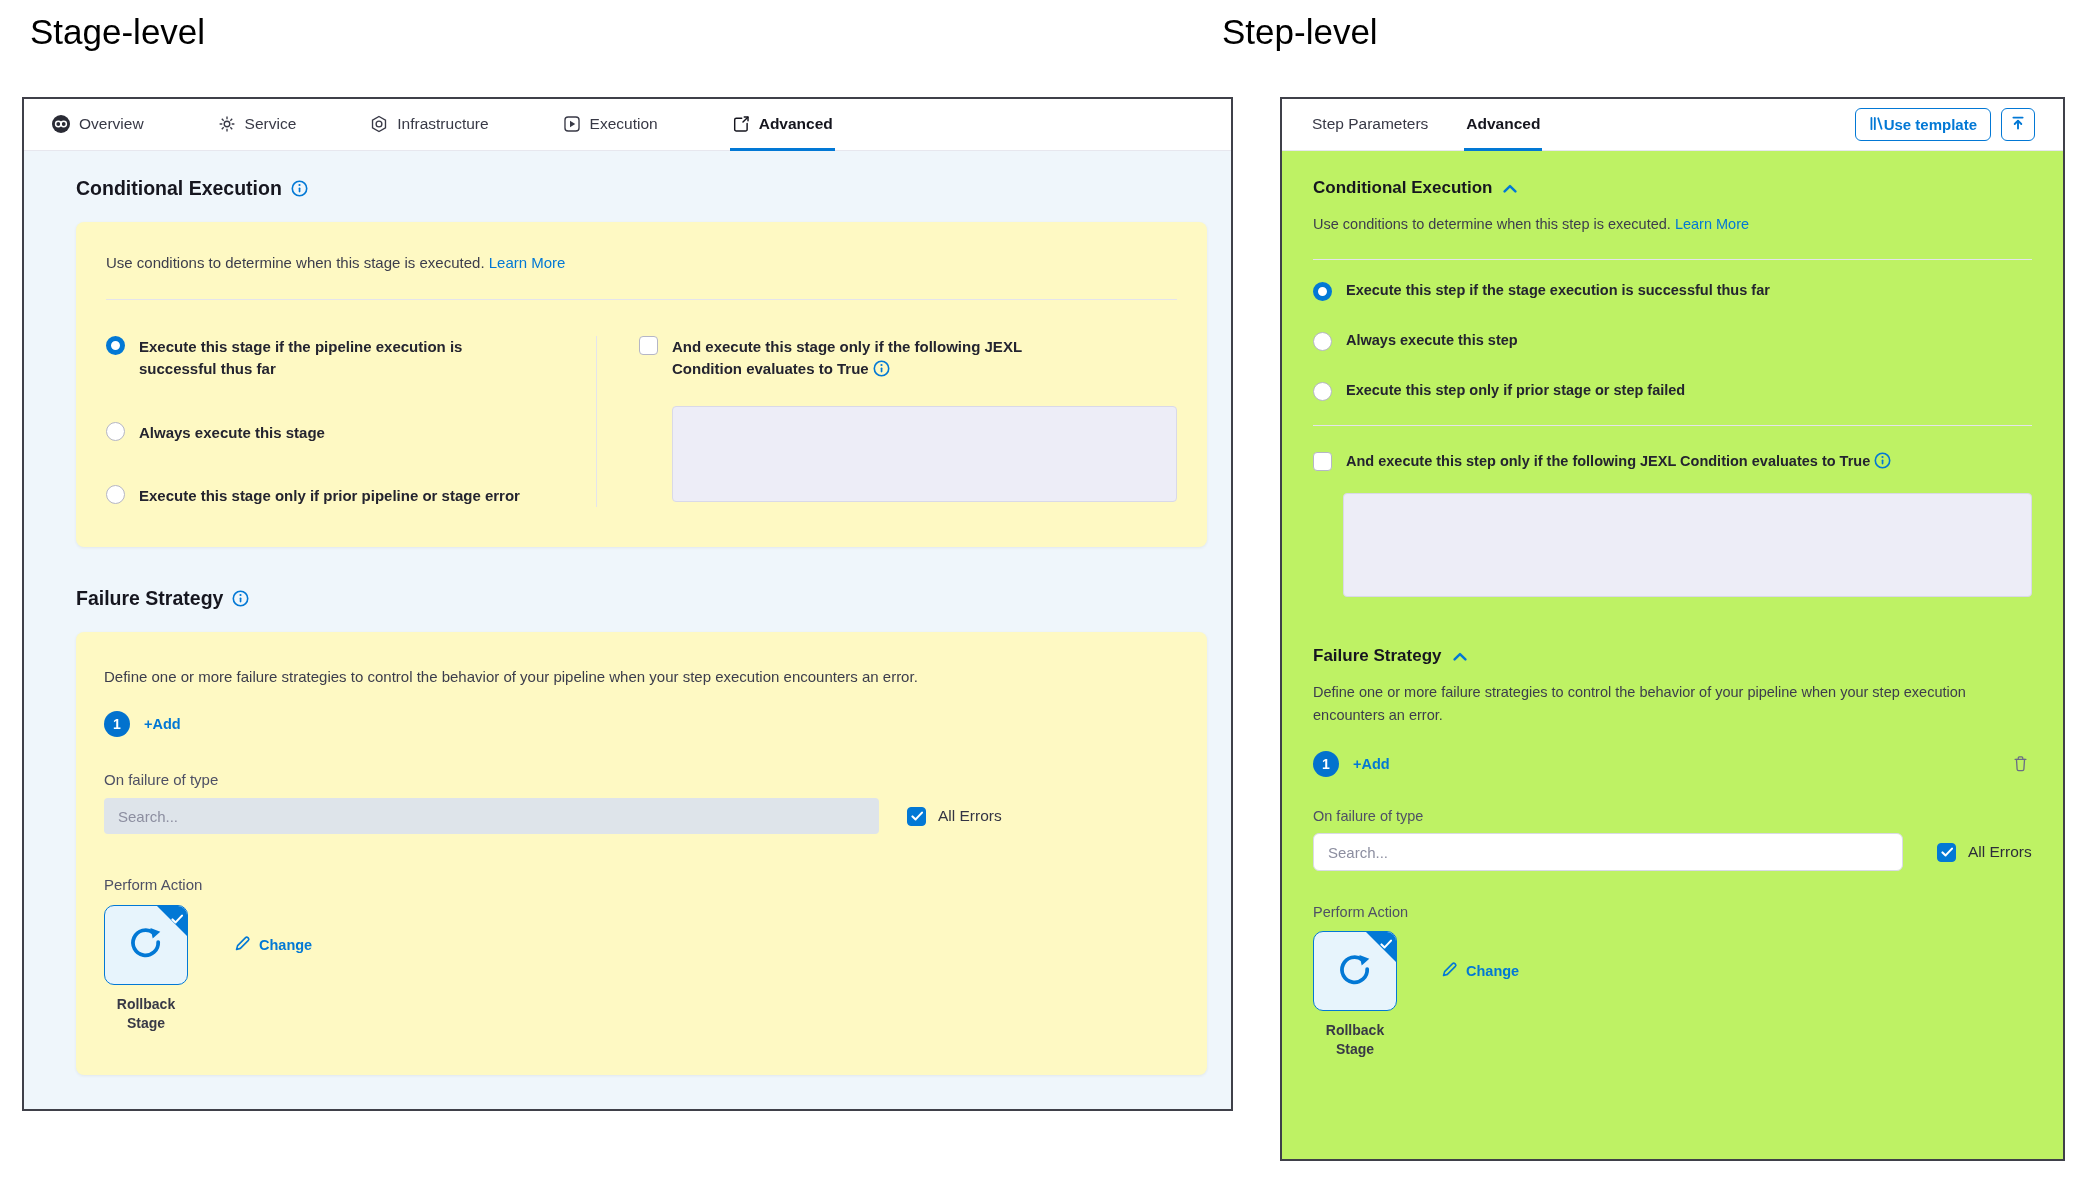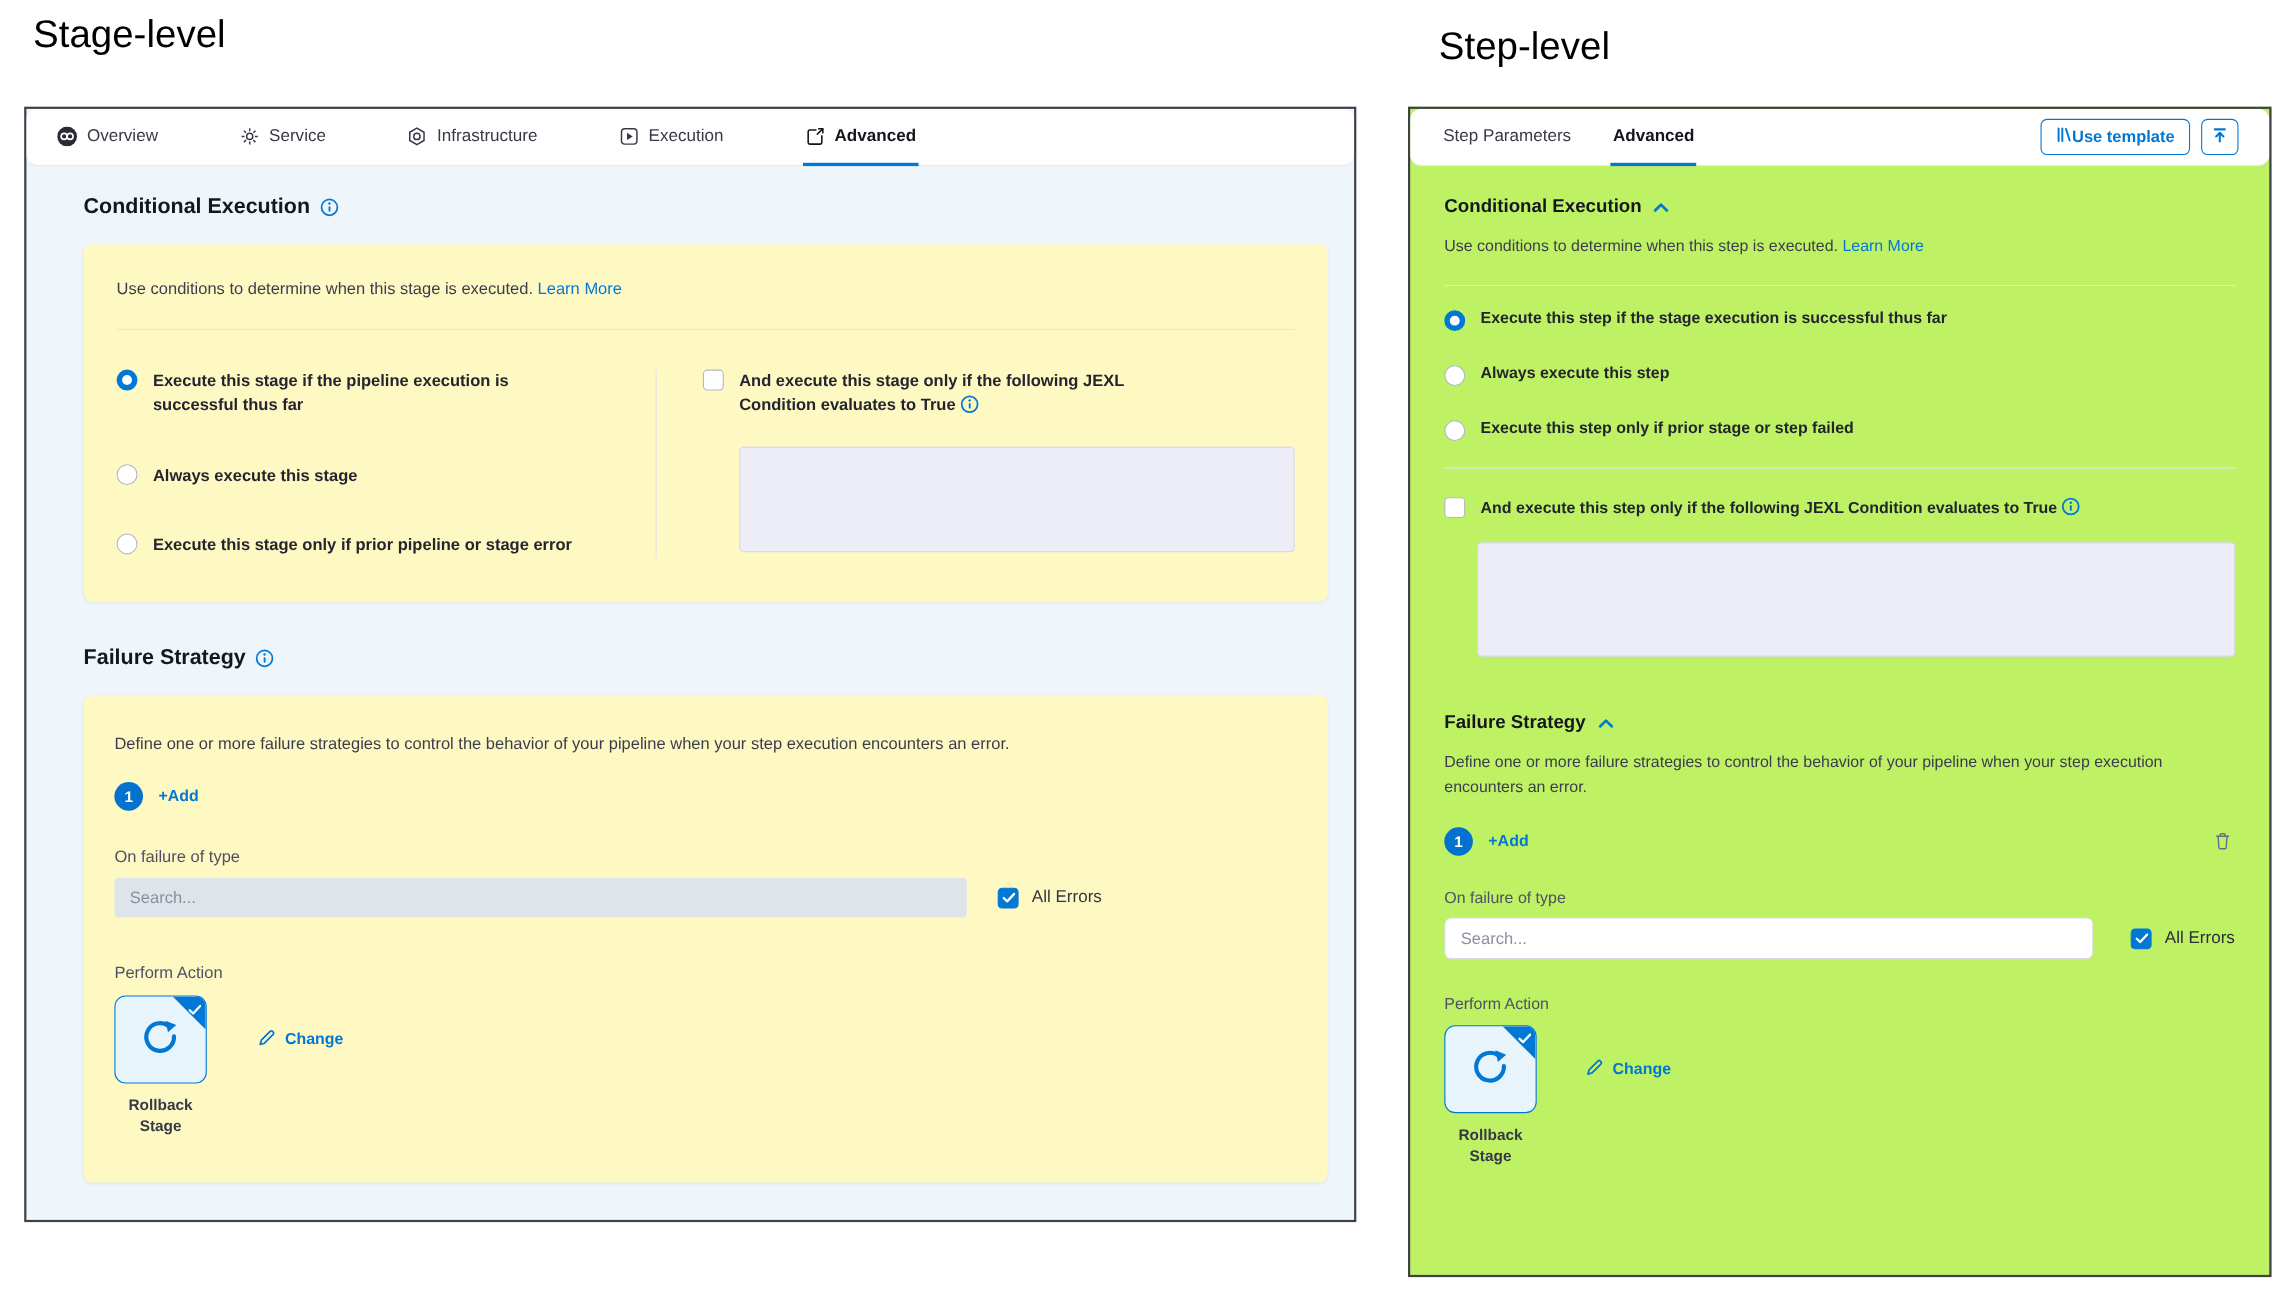--- a/index.html
+++ b/index.html
@@ -4,29 +4,29 @@
 <style>
   * { margin:0; padding:0; box-sizing:border-box; }
   html,body { background:#fff; }
   body {
     width:2087px; height:1189px; position:relative;
     font-family:"Liberation Sans","DejaVu Sans",sans-serif;
     color:#3c3d4c;
   }
   .page-title { position:absolute; font-size:35px; font-weight:400; color:#000; }
   #stage-title { left:30px; top:12px; }
-  #step-title  { left:1308px; top:12px;margin-top:11px; }
+  #step-title  { left:1222px; top:12px; }
 
   .panel { position:absolute; border:2px solid #3f4049; background:#eff6fb; overflow:hidden; }
   #stage-panel { left:22px;   top:97px; width:1211px; height:1014px; }
   #step-panel  { left:1280px; top:97px; width:785px;  height:1064px; background:#bef264; }
 
   
   .tabbar { background:#fff; height:52px; display:flex; align-items:stretch;
-            border-bottom:1px solid #e7e7ee; padding:0 26px; position:relative;border-radius:10px; }
+            border-bottom:1px solid #e7e7ee; padding:0 26px; position:relative; }
   .tab { display:flex; align-items:center; gap:9px; font-size:15.5px; color:#383946;
          border-bottom:3px solid transparent; margin-bottom:-1px; padding:0 2px; cursor:pointer; }
   #stage-panel .tab { margin-right:70px; }
   .tab.active { font-weight:bold; color:#15151e; border-bottom-color:#0278d5; }
   .tab .ticon { display:inline-flex; width:18px; height:18px; }
   #step-panel .tabbar { padding:0 28px; }
   #step-panel .tab { margin-right:34px; }
   .tabbar-right { margin-left:auto; display:flex; align-items:center; gap:10px; }
   .btn-outline { display:flex; align-items:center; gap:0; border:1.5px solid #0278d5; color:#0278d5;
                  border-radius:6px; font-size:15px; font-weight:bold; padding:5px 13px; height:33px;

